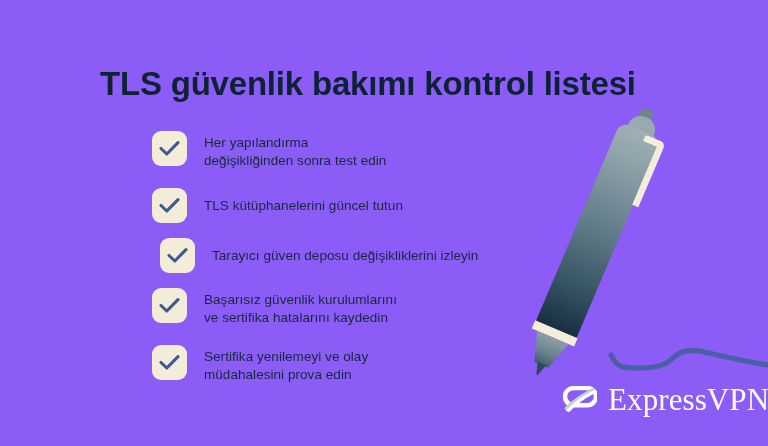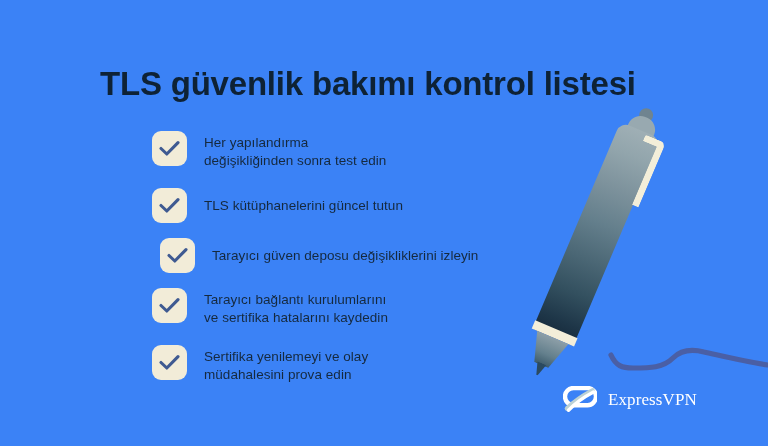--- a/index.html
+++ b/index.html
@@ -10,21 +10,21 @@
     width: 768px;
     height: 446px;
     overflow: hidden;
     font-family: "Liberation Sans", sans-serif;
     background: #bcd1d4;
   }
   #canvas {
     position: relative;
     width: 768px;
     height: 446px;
-    background: #3b82f6;
+    background: #8b5cf6;
     overflow: hidden;
   }
 
   
   #page-title {
     position: absolute;
     left: 100px;
     top: 41px;
     width: 600px;
     font-size: 33px;
@@ -190,21 +190,21 @@
     align-items: center;
   }
   #brand-mark {
     width: 34px;
     height: 28px;
     flex: none;
   }
   #brand-text {
     margin-left: 11px;
     font-family: "Liberation Serif", "DejaVu Serif", serif;
-    font-size: 17px;
+    font-size: 31px;
     color: #ffffff;
     letter-spacing: 0.1px;
     line-height: 26px;
   }
 </style>
 </head>
 <body>
 
 <div id="canvas">
 
@@ -239,21 +239,21 @@
       </div>
       <div class="check-label">Tarayıcı güven deposu değişikliklerini izleyin</div>
     </div>
 
     <div class="check-row r3">
       <div class="checkbox">
         <svg viewBox="0 0 21 17">
           <path d="M2 8.5 L7.8 14 L19 2.6" fill="none" stroke="#3f5a91" stroke-width="3.1" stroke-linecap="round" stroke-linejoin="round"></path>
         </svg>
       </div>
-      <div class="check-label">Tarayıcı bağlantı kurulumlarını
+      <div class="check-label">Başarısız güvenlik kurulumlarını
 ve sertifika hatalarını kaydedin</div>
     </div>
 
     <div class="check-row r4">
       <div class="checkbox">
         <svg viewBox="0 0 21 17">
           <path d="M2 8.5 L7.8 14 L19 2.6" fill="none" stroke="#3f5a91" stroke-width="3.1" stroke-linecap="round" stroke-linejoin="round"></path>
         </svg>
       </div>
       <div class="check-label">Sertifika yenilemeyi ve olay

